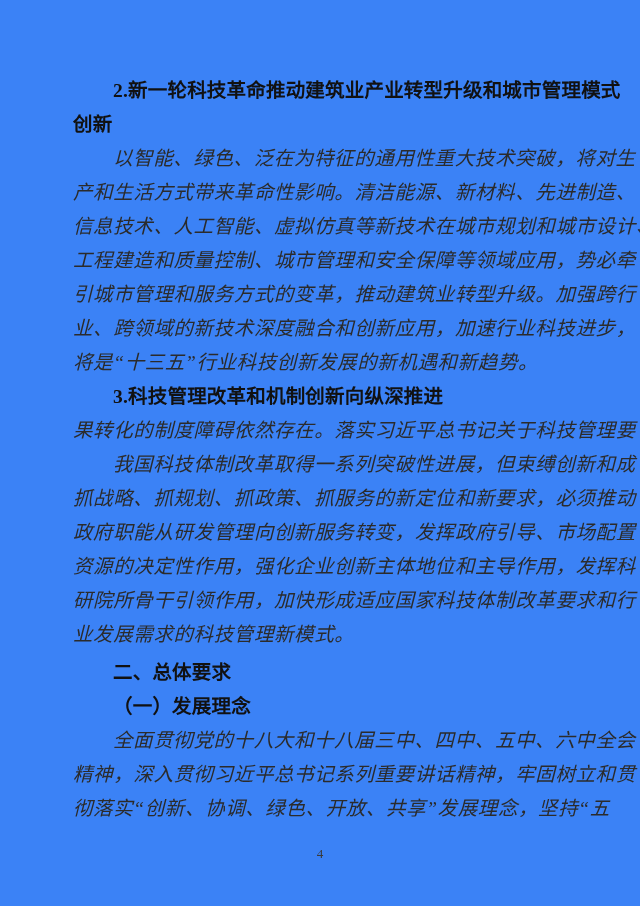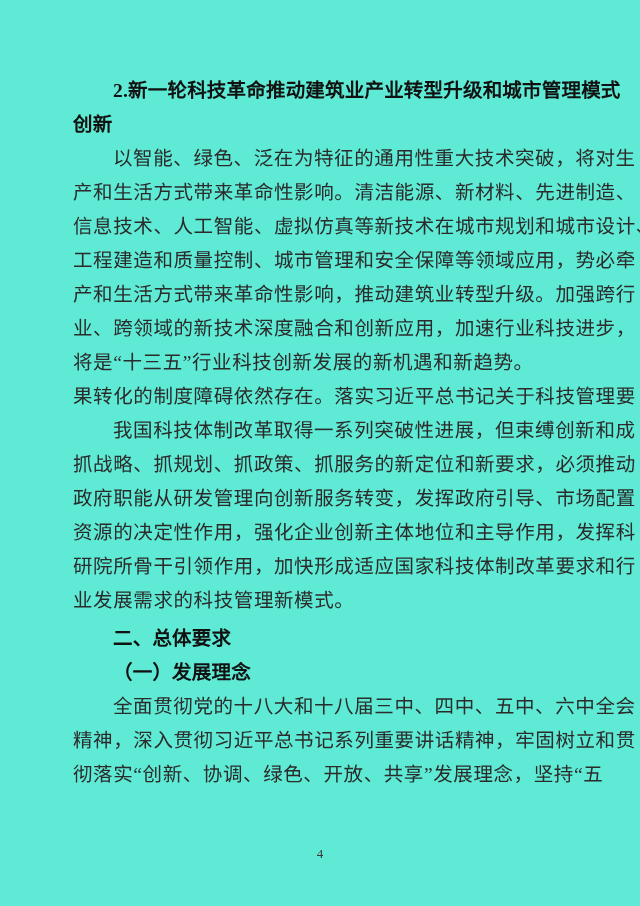--- a/index.html
+++ b/index.html
@@ -13,21 +13,21 @@
     font-family: "Liberation Serif", "DejaVu Serif", serif;
     color: #1a1a1a;
     -webkit-font-smoothing: antialiased;
   }
 
   .page {
     position: relative;
     width: 640px;
     height: 906px;
     margin: 0 auto;
-    background: #5eead4;
+    background: #3b82f6;
     overflow: hidden;
     box-sizing: border-box;
   }
 
   .page-body {
     position: absolute;
     left: 73px;
     top: 74px;
     width: 494px;
   }
@@ -43,20 +43,21 @@
     padding: 0;
     white-space: nowrap;
     color: #232323;
   }
 
   
   .para {
     font-family: "Liberation Serif", "DejaVu Serif", serif;
     font-weight: 400;
     color: #2b2b2b;
+    font-style: italic;
   }
 
   
   .heading {
     font-family: "Liberation Serif", "DejaVu Serif", serif;
     font-weight: 700;
     color: #111111;
     letter-spacing: 0.2px;
   }
 
@@ -111,25 +112,28 @@
     <div class="block">
       <div class="heading indent2"><span class="heading-num">2.</span><span>新一轮科技革命推动建筑业产业转型升级和城市管理模式</span></div>
       <div class="heading">创新</div>
     </div>
 
     <div class="block">
       <div class="para indent2 justify">以智能、绿色、泛在为特征的通用性重大技术突破，将对生</div>
       <div class="para justify">产和生活方式带来革命性影响。清洁能源、新材料、先进制造、</div>
       <div class="para justify">信息技术、人工智能、虚拟仿真等新技术在城市规划和城市设计、</div>
       <div class="para justify">工程建造和质量控制、城市管理和安全保障等领域应用，势必牵</div>
-      <div class="para justify">产和生活方式带来革命性影响，推动建筑业转型升级。加强跨行</div>
+      <div class="para justify">引城市管理和服务方式的变革，推动建筑业转型升级。加强跨行</div>
       <div class="para justify">业、跨领域的新技术深度融合和创新应用，加速行业科技进步，</div>
       <div class="para">将是“十三五”行业科技创新发展的新机遇和新趋势。</div>
     </div>
 
+    <div class="block">
+      <div class="heading indent2"><span class="heading-num">3.</span><span>科技管理改革和机制创新向纵深推进</span></div>
+    </div>
 
     <div class="block">
       <div class="para justify">果转化的制度障碍依然存在。落实习近平总书记关于科技管理要</div>
       <div class="para indent2 justify">我国科技体制改革取得一系列突破性进展，但束缚创新和成</div>
       <div class="para justify">抓战略、抓规划、抓政策、抓服务的新定位和新要求，必须推动</div>
       <div class="para justify">政府职能从研发管理向创新服务转变，发挥政府引导、市场配置</div>
       <div class="para justify">资源的决定性作用，强化企业创新主体地位和主导作用，发挥科</div>
       <div class="para justify">研院所骨干引领作用，加快形成适应国家科技体制改革要求和行</div>
       <div class="para">业发展需求的科技管理新模式。</div>
     </div>

